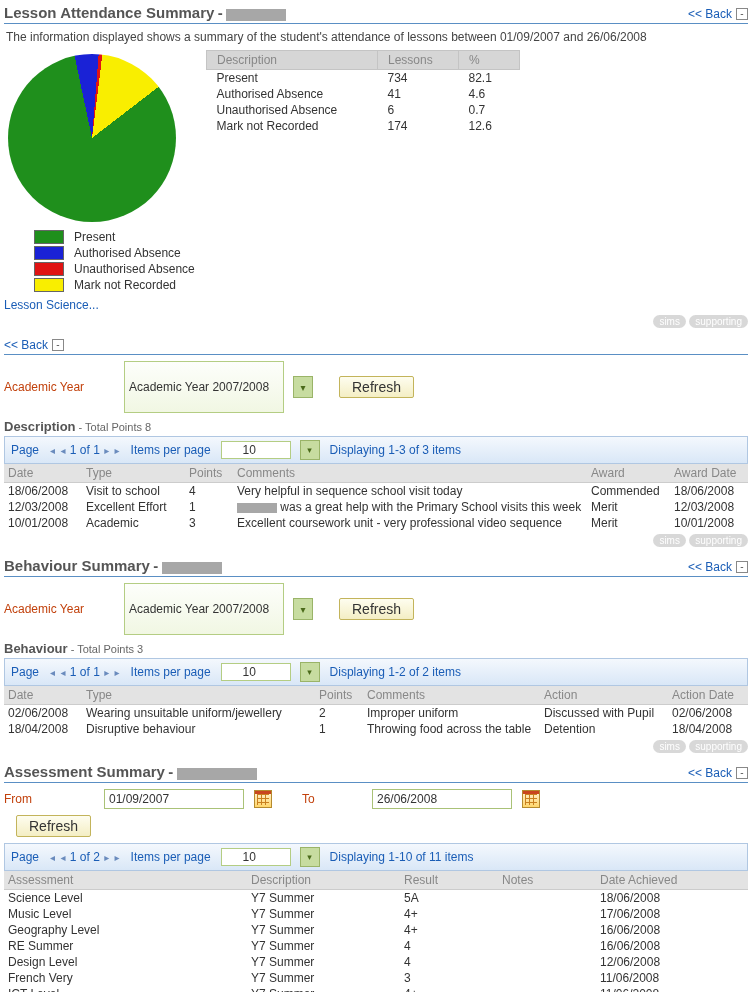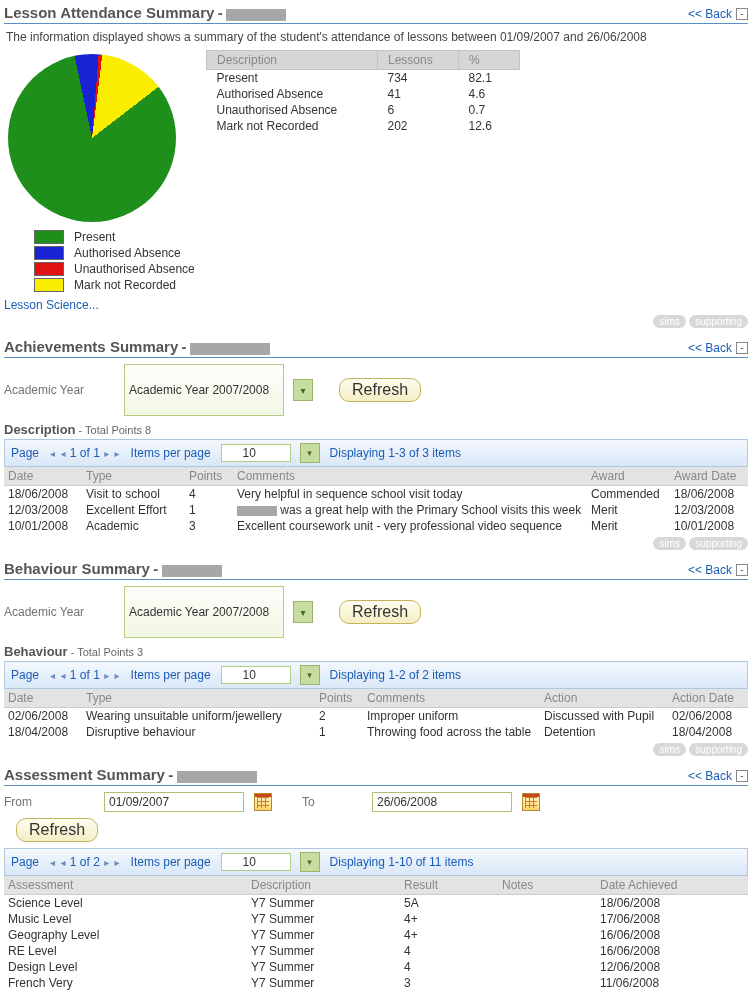--- a/index.html
+++ b/index.html
@@ -105,21 +105,21 @@
   }
   .form-row {
     display: flex;
     align-items: center;
     gap: 10px;
     margin: 6px 0;
   }
   .form-row label {
     display: inline-block;
     min-width: 110px;
-    color: #737373;
+    color: #c2410c;
   }
   .select-box {
     display: inline-flex;
     align-items: center;
     border: 1px solid #b4cd83;
     background: linear-gradient(#fdfefb, #f1f7e3);
     height: 20px;
     padding: 15px 4px;
     font-size: 12px;
     color: #333;
@@ -134,23 +134,23 @@
     font-size:10px; color:#4a6a1a;
     margin-left:-1px;
     cursor:pointer;
   }
   .btn {
     display: inline-block;
     padding: 2px 12px;
     border: 1px solid #c3b45b;
     background: linear-gradient(#fefdef, #f4eec4);
     color: #333;
-    font-size: 16px;
+    font-size: 14px;
     cursor: pointer;
-    border-radius: 10px;
+    border-radius: 2px;
   }
   .sub-title {
     font-weight: bold;
     color: #555;
     font-size: 13px;
     margin: 4px 0 2px 0;
   }
   .sub-title .sub-note {
     font-weight: normal;
     font-size: 11px;
@@ -295,21 +295,21 @@
               <td>41</td>
               <td>4.6</td>
             </tr>
             <tr>
               <td>Unauthorised Absence</td>
               <td>6</td>
               <td>0.7</td>
             </tr>
             <tr>
               <td>Mark not Recorded</td>
-              <td>202</td>
+              <td>174</td>
               <td>12.6</td>
             </tr>
           </tbody>
       </table>
     </div>
   </div>
   <div class="legend" id="legend" style="padding-left:30px;">
       <div class="legend-item">
         <span class="swatch" style="background:#1f8f1c"></span>
         <span>Present</span>
@@ -326,25 +326,20 @@
         <span class="swatch" style="background:#f9ee00"></span>
         <span>Mark not Recorded</span>
       </div>
     </div>
   <div class="link" style="margin-top:6px;">Lesson Science...</div>
   <div class="footer-badge"><span>sims</span> <span>supporting</span></div>
 </div>
 
 <div class="section">
   <div class="section-header">
-    <div>
-      <span class="section-title">Achievements Summary</span>
-      <span class="section-title"> - </span>
-      <span class="redact w80"></span>
-    </div>
     <span class="back-link">
       <span>&lt;&lt; Back</span>
       <span class="collapse-box">-</span>
     </span>
   </div>
   <div class="form-row">
     <label>Academic Year</label>
     <span class="select-box" style="width:150px">Academic Year 2007/2008</span>
       <span class="dd-btn">▾</span>
     <span style="width:6px"></span>
@@ -540,21 +535,21 @@
           <td>17/06/2008</td>
         </tr>
         <tr>
           <td>Geography Level</td>
           <td>Y7 Summer</td>
           <td>4+</td>
           <td></td>
           <td>16/06/2008</td>
         </tr>
         <tr>
-          <td>RE Level</td>
+          <td>RE Summer</td>
           <td>Y7 Summer</td>
           <td>4</td>
           <td></td>
           <td>16/06/2008</td>
         </tr>
         <tr>
           <td>Design Level</td>
           <td>Y7 Summer</td>
           <td>4</td>
           <td></td>

